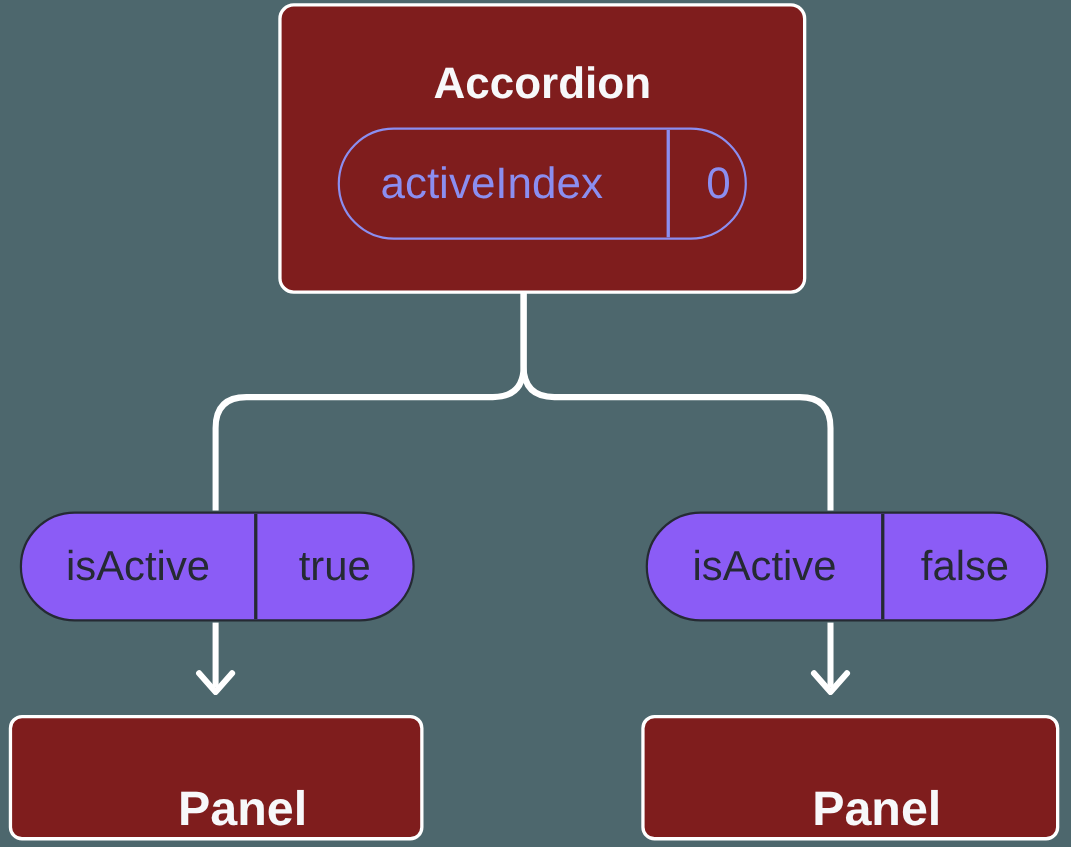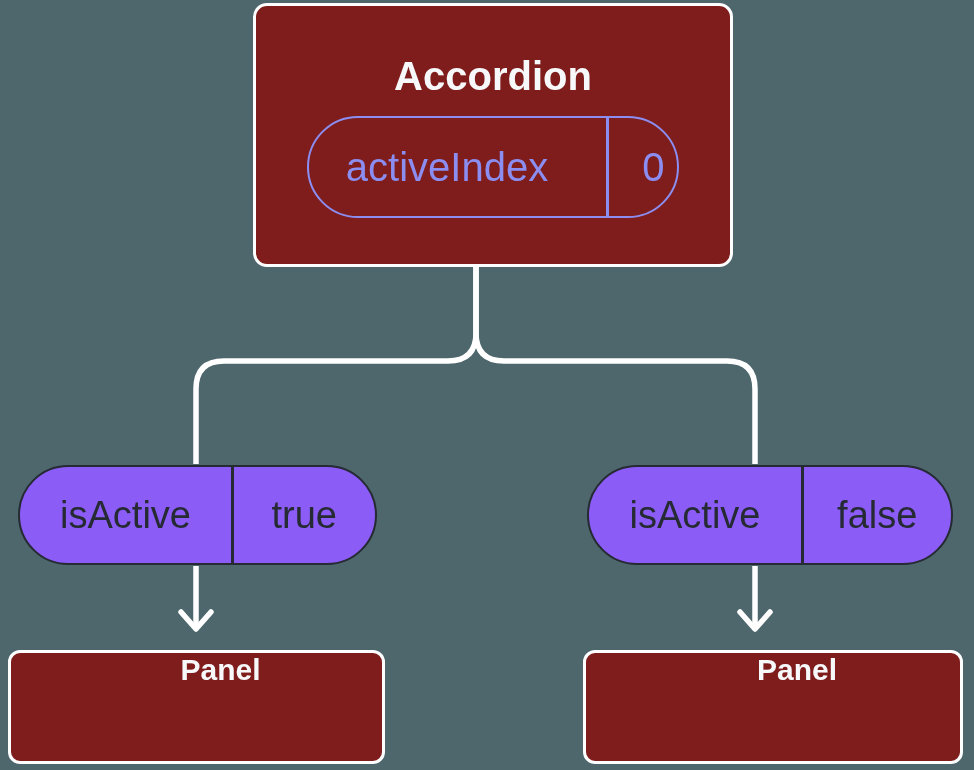--- a/index.html
+++ b/index.html
@@ -95,23 +95,23 @@
     flex: none;
     width: 2.5px;
     background: #252A33;
   }
   
   .panel-card {
     top: 650px;
     height: 114px;
     border-radius: 12px;
     display: flex;
-    align-items: flex-start;
+    align-items: flex-end;
     justify-content: center;
-    font-size: 30px;
+    font-size: 44px;
     font-weight: 600;
     padding-left: 48px;
   }
   .panel-card.left  { left: 8px;   width: 377px; }
   .panel-card.right { left: 583px; width: 380px; }
   
   svg.connectors {
     position: absolute;
     left: 0;
     top: 0;

